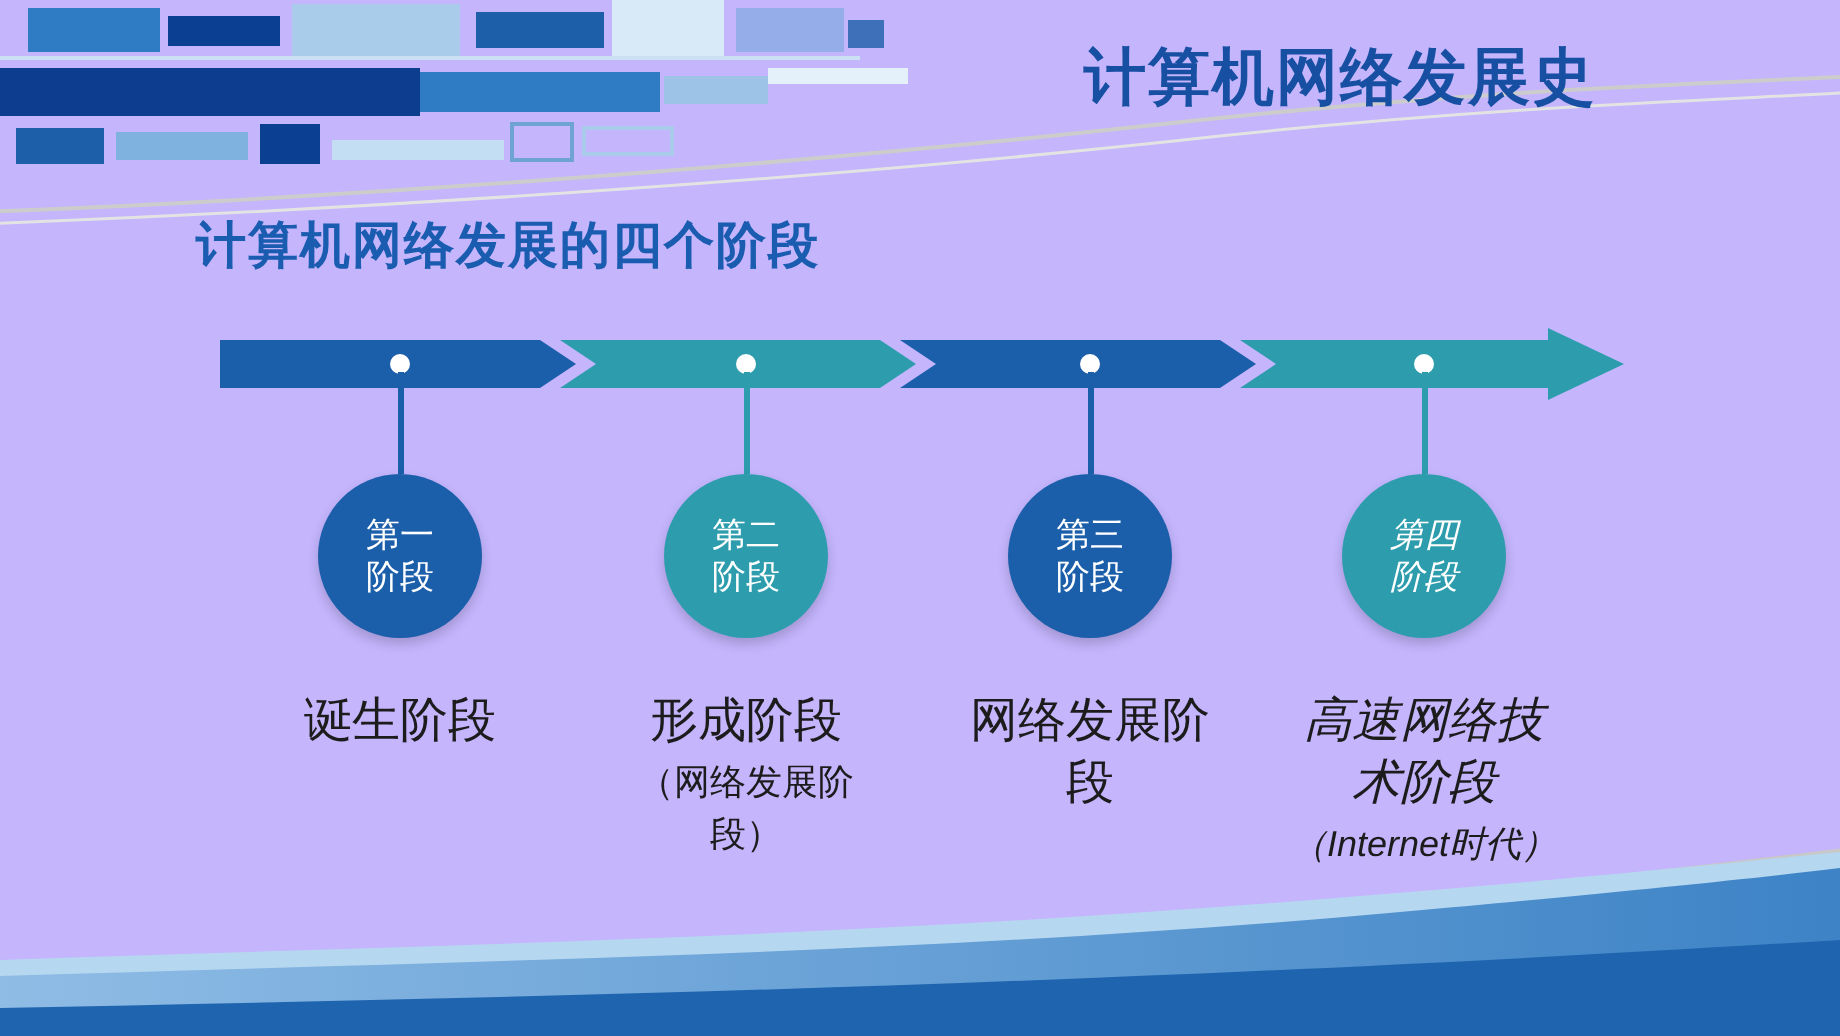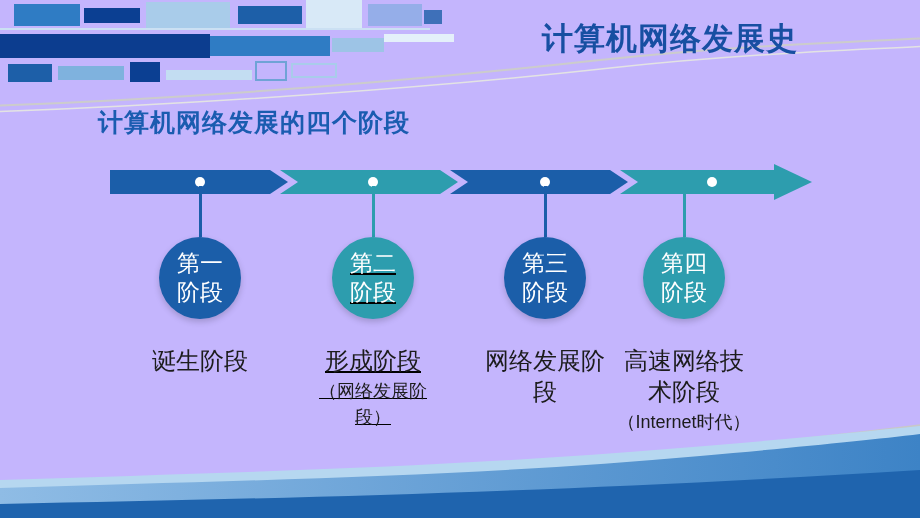--- a/index.html
+++ b/index.html
@@ -20,30 +20,30 @@
   }
   .arrows{position:absolute;left:0;top:160px;pointer-events:none;}
   .stage{
     position:absolute;top:186px;width:140px;
     display:flex;flex-direction:column;align-items:center;text-align:center;
   }
   .stage .connector{width:3px;height:51px;background:#1b5ea9;}
   .stage .badge{
     width:82px;height:82px;border-radius:50%;
     display:flex;align-items:center;justify-content:center;
-    color:#ffffff;font-size:23px;line-height:1.25;white-space:pre-line;
+    color:#ffffff;font-size:17px;line-height:1.25;white-space:pre-line;
     box-shadow:0 3px 6px rgba(0,0,0,0.18);
   }
   .stage .name{
     margin-top:26px;font-size:24px;color:#1c1c1c;line-height:1.3;font-weight:400;
   }
   .stage .detail{
     margin-top:2px;font-size:18px;color:#1c1c1c;line-height:1.45;
   }
-  .stage1{left:130px;} .stage2{left:303px;text-decoration:underline;} .stage3{left:475px;} .stage4{left:614px;}
+  .stage1{left:130px;} .stage2{left:303px;} .stage3{left:475px;} .stage4{left:642px;font-style:italic;}
   .footer-deco{position:absolute;left:0;bottom:0;pointer-events:none;}
 </style>
 </head>
 <body>
 
 <div class="slide">
 
   <svg class="hdr-deco" width="470" height="110" viewBox="0 0 470 110">
     <rect x="14" y="4" width="66" height="22" fill="#2f7cc4"></rect>
     <rect x="84" y="8" width="56" height="15" fill="#0b3f92"></rect>

